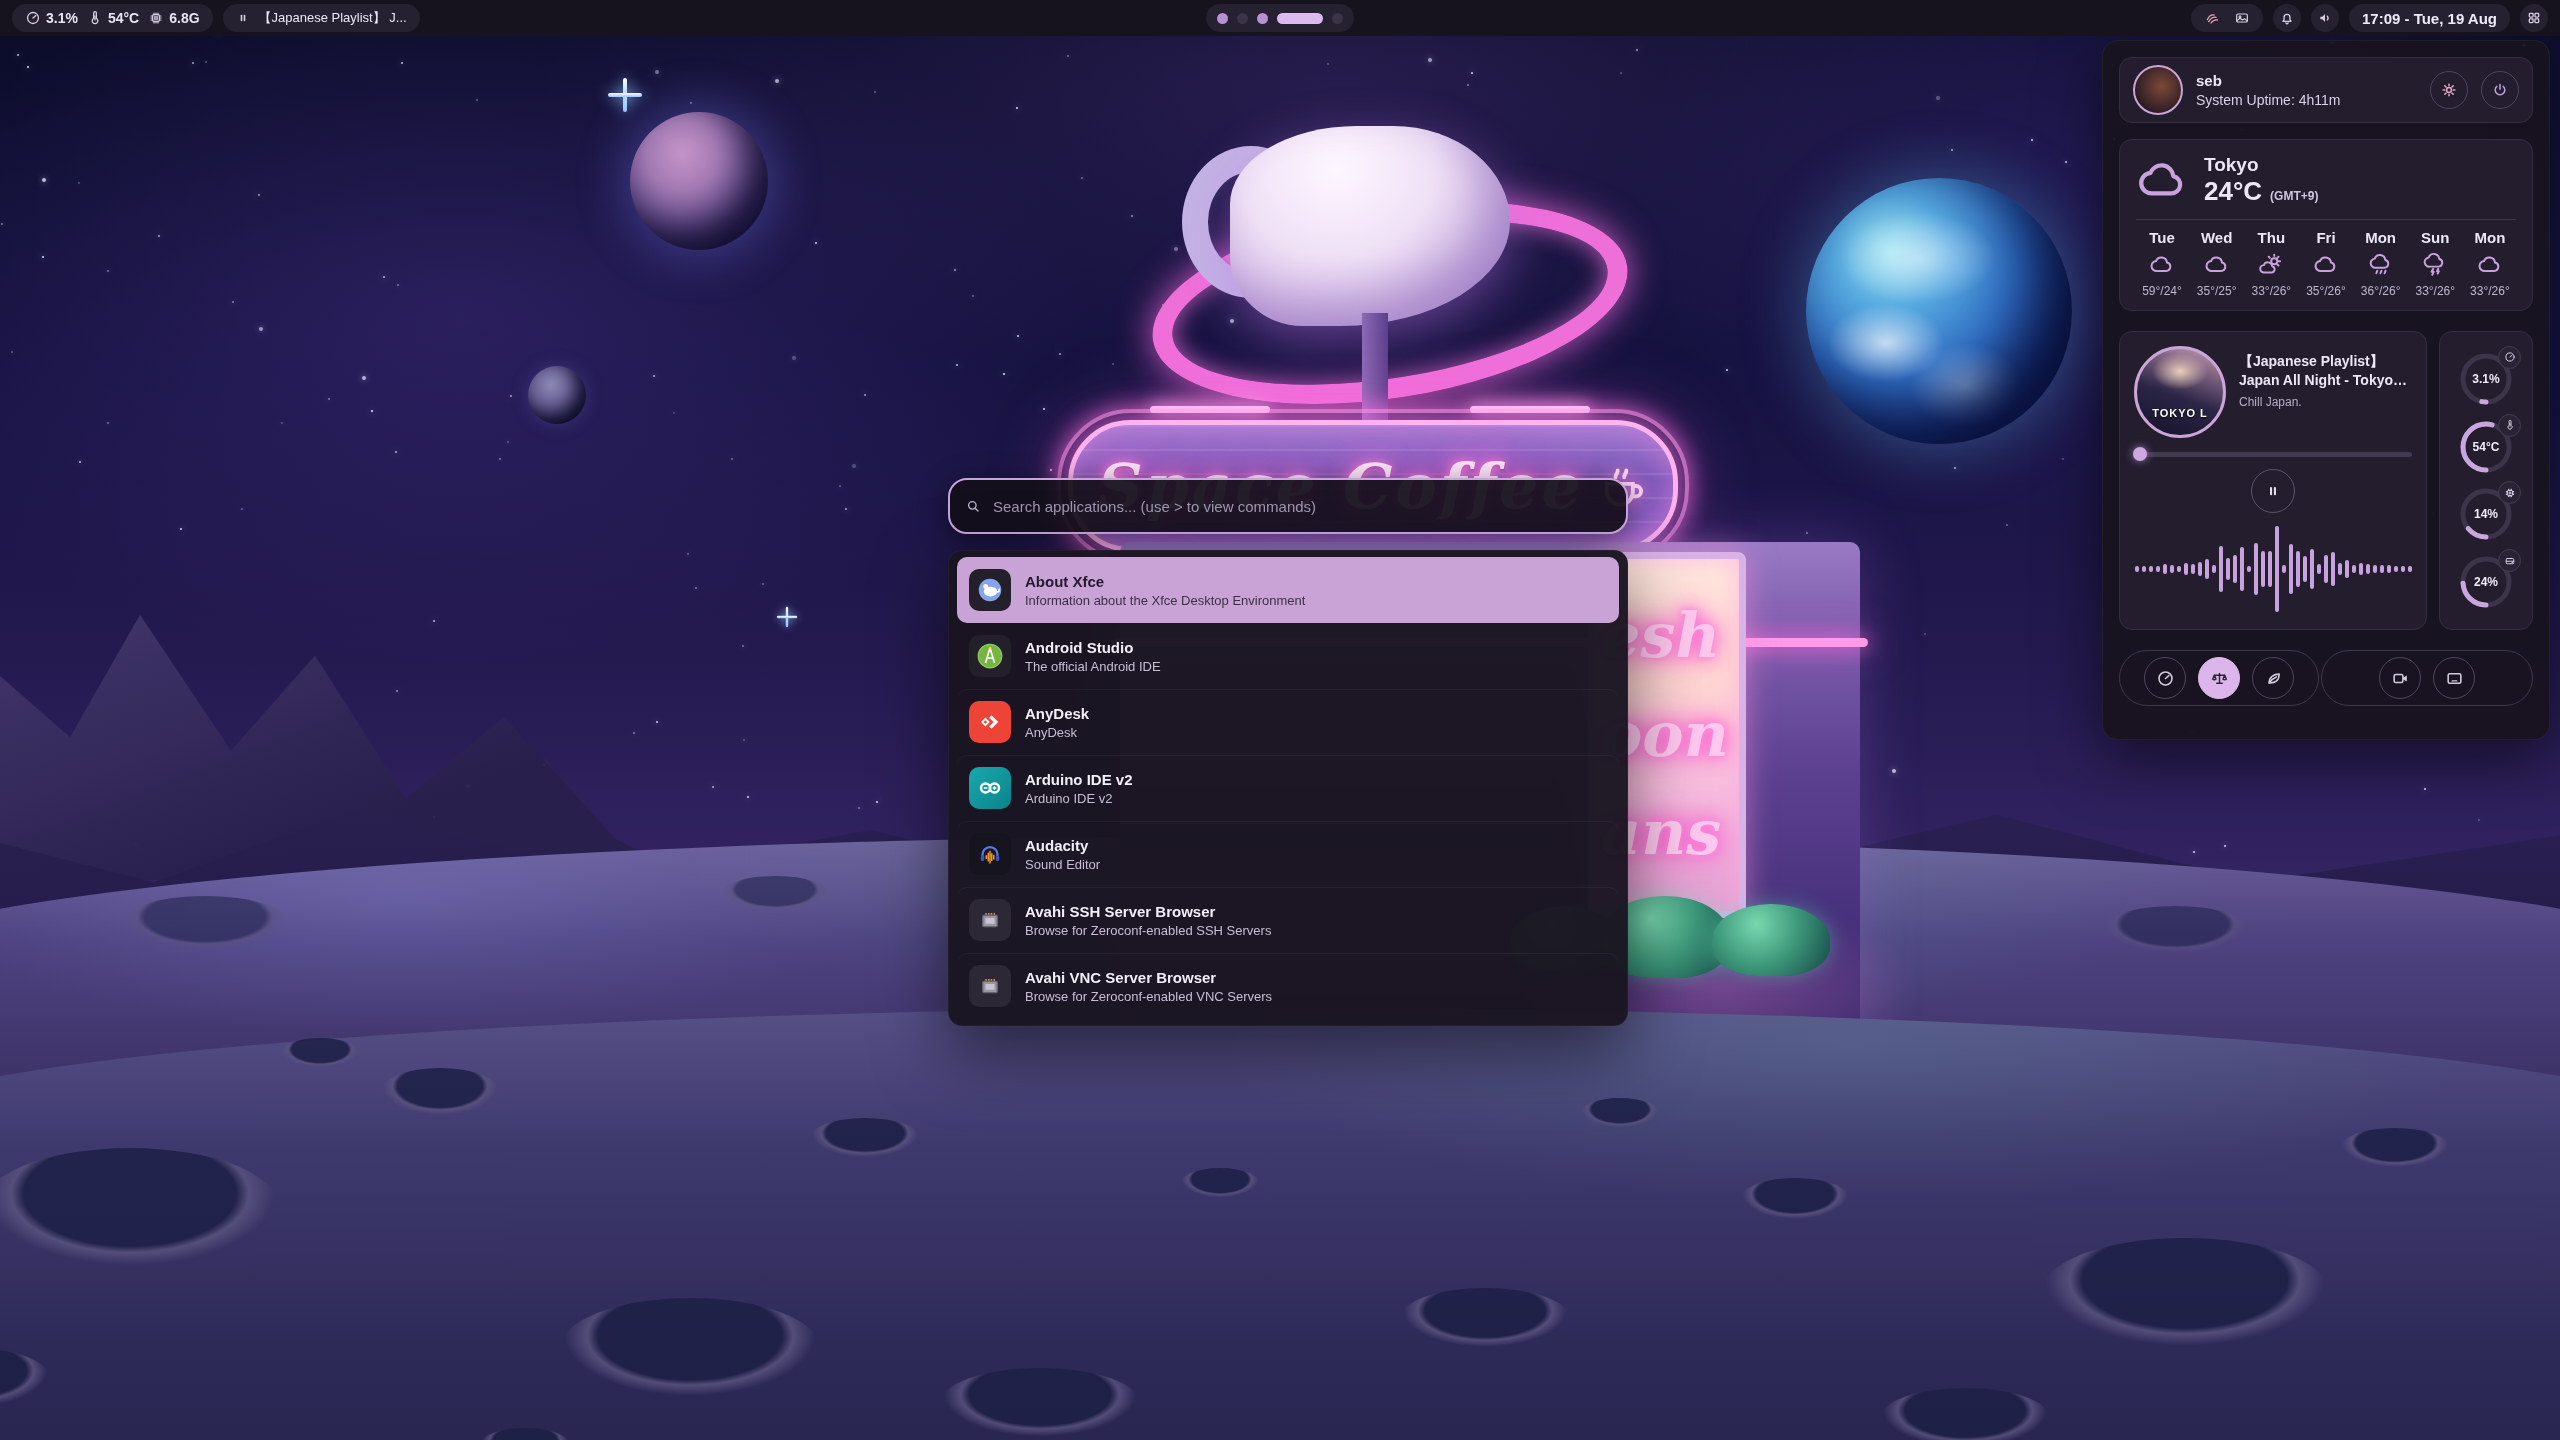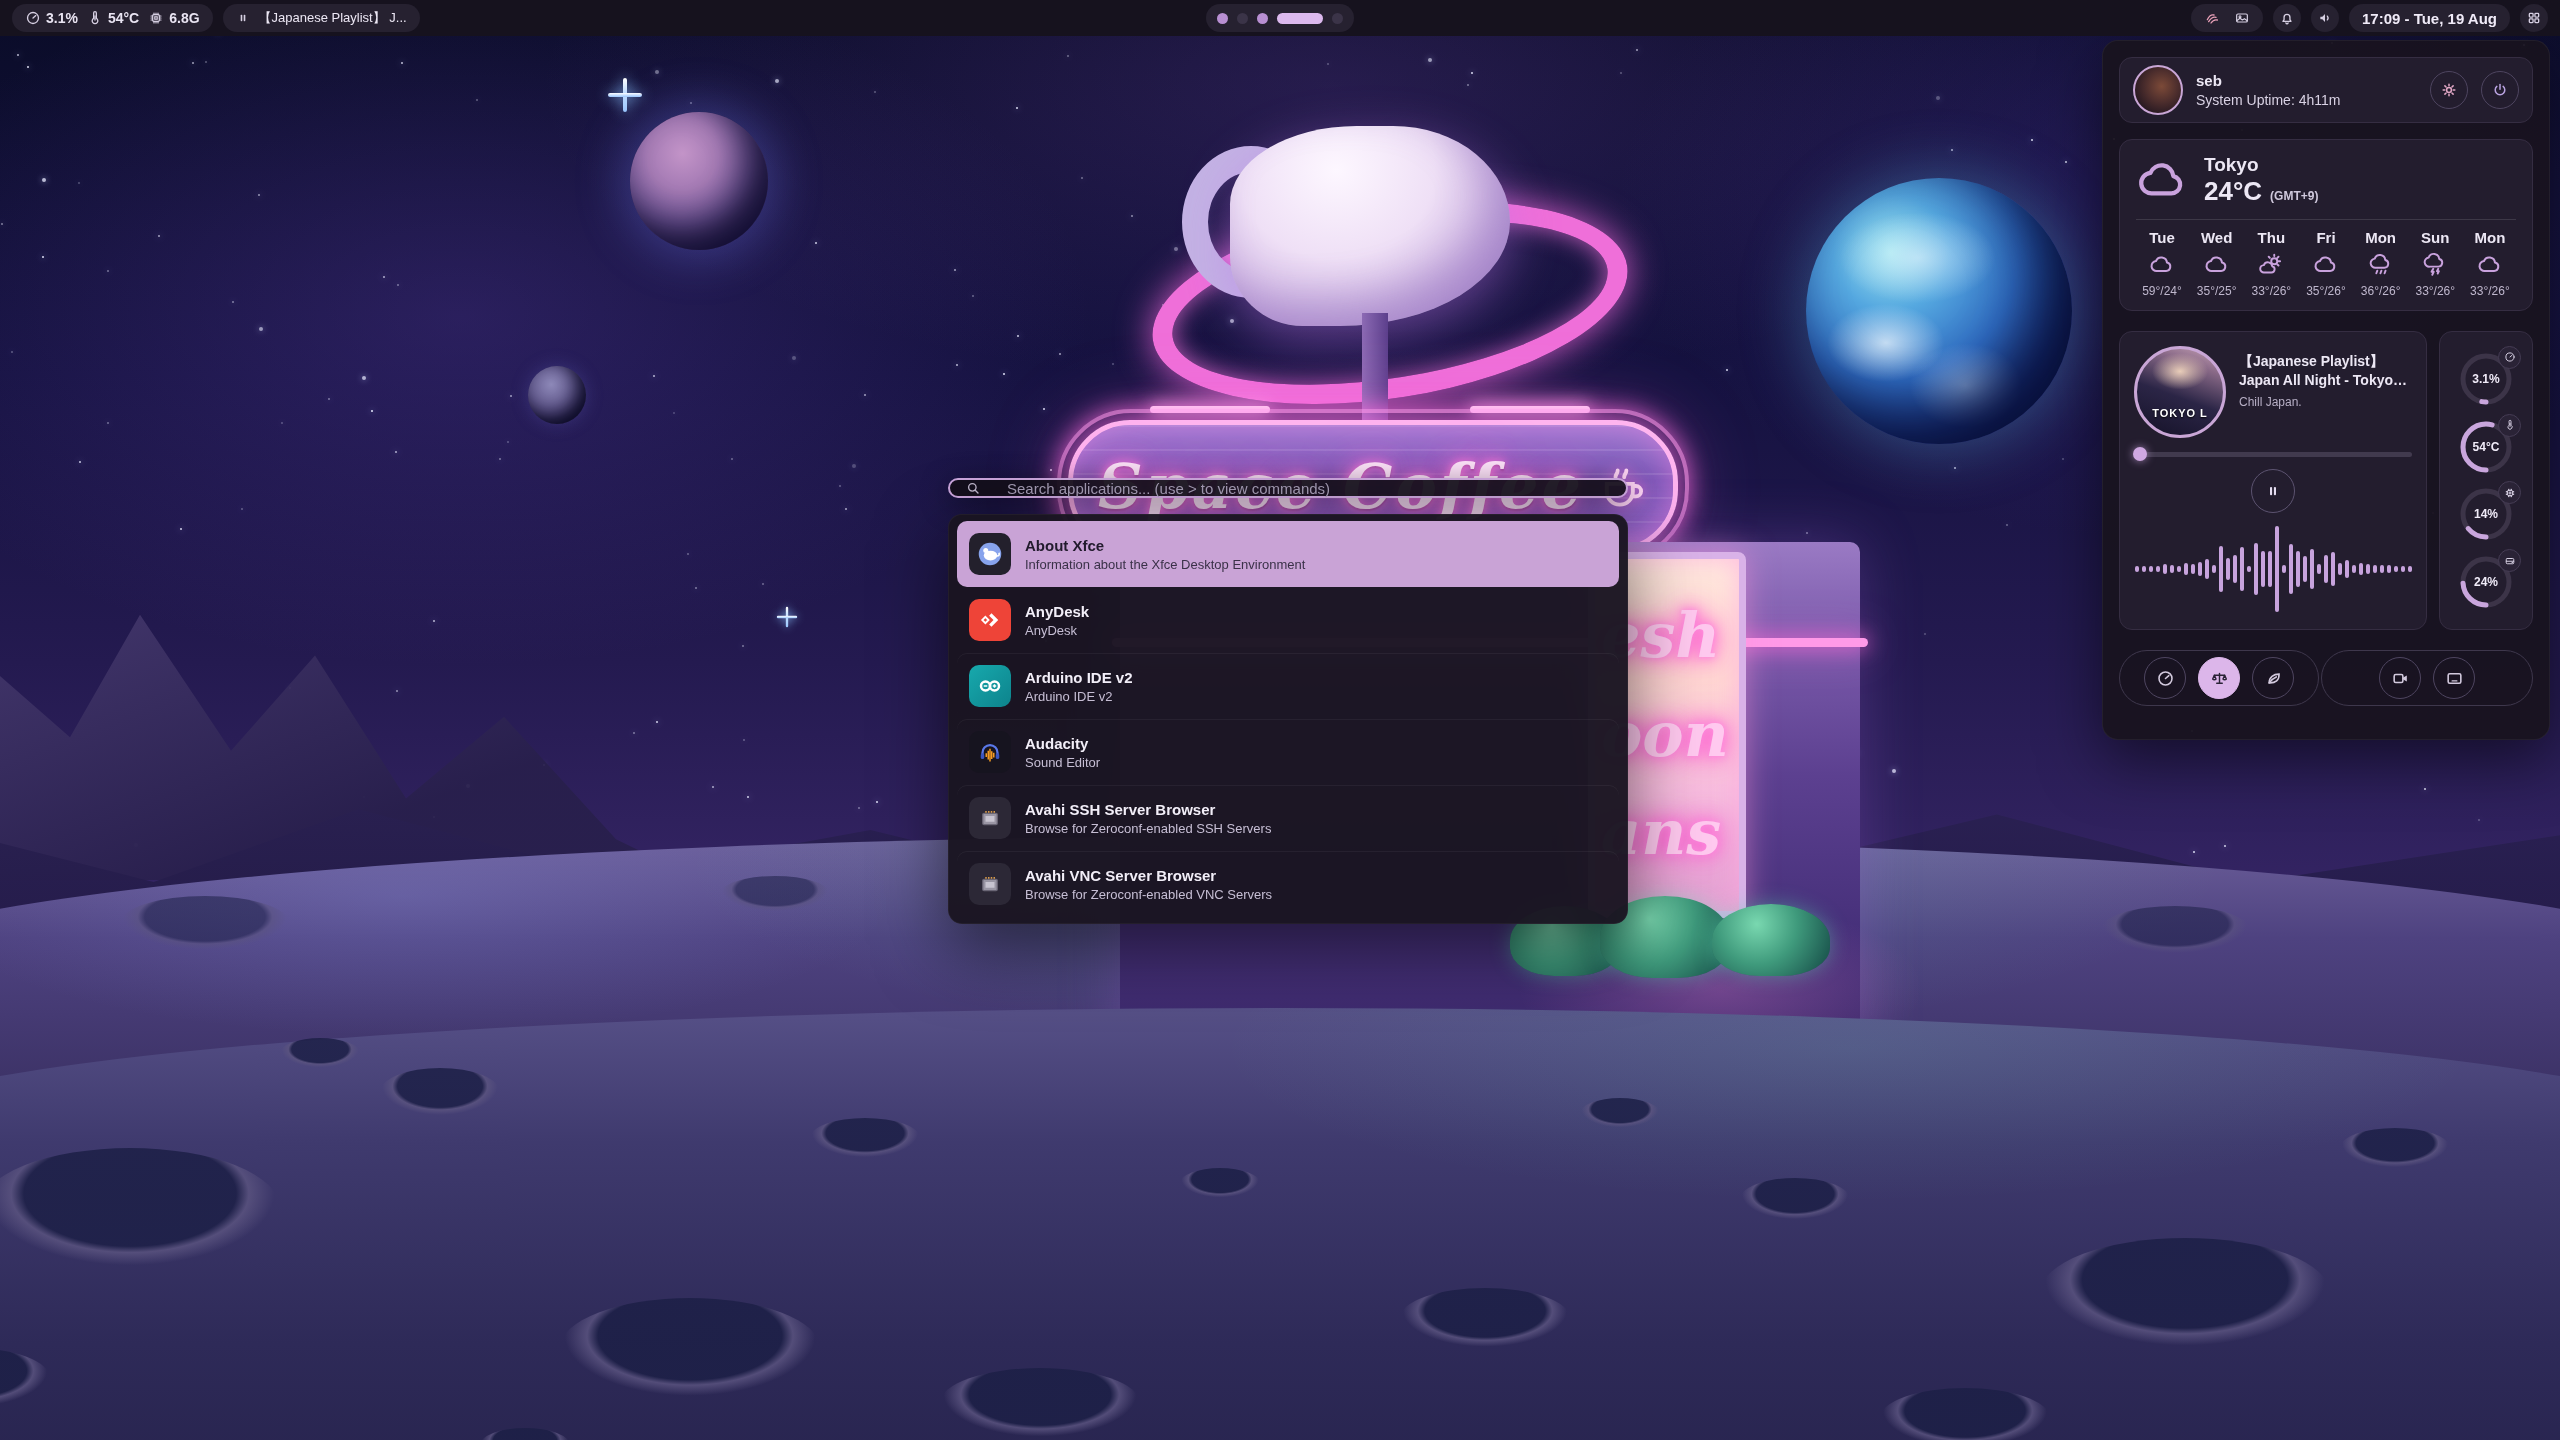--- a/index.html
+++ b/index.html
@@ -120,21 +120,21 @@
     height:28px;padding:0 11px;border-radius:15px;background:#262130}
   .ws-dot{width:11px;height:11px;border-radius:7px}
   .ws-dot.occupied{background:#b88fd2}
   .ws-dot.empty{background:#3b3448}
   .ws-dot.active{width:46px;background:#dcb9ee}
   #clock-pill{font-weight:bold;font-size:15px;color:#f0ebf8}
   .claw-tint{color:#e8a0b8}
 
   
   #launcher{position:absolute;left:948px;top:478px;width:680px;z-index:15}
-  #search-bar{display:flex;align-items:center;gap:24px;height:20px;border-radius:19px;
+  #search-bar{display:flex;align-items:center;gap:10px;height:56px;border-radius:19px;
     border:2px solid #c9a4da;background:rgba(19,15,26,.93);padding:0 15px;box-sizing:border-box;
     box-shadow:0 6px 30px rgba(0,0,0,.45)}
   #search-input{flex:1;background:transparent;border:none;outline:none;color:#efeaf6;font-size:15px;
     font-family:"Liberation Sans","DejaVu Sans",sans-serif}
   #search-input::placeholder{color:#9d95ac}
   #app-list{margin-top:16px;background:rgba(26,21,33,.97);border-radius:14px;padding:6px 8px;
     box-shadow:0 24px 70px rgba(0,0,0,.55);border:1px solid rgba(255,255,255,.04)}
   .app-item{display:flex;align-items:center;gap:14px;height:66px;padding:0 12px;border-radius:10px;cursor:pointer}
   .app-item + .app-item{box-shadow:inset 0 1px 0 rgba(255,255,255,.05)}
   .app-icon{width:42px;height:42px;border-radius:10px;display:flex;align-items:center;justify-content:center;flex:0 0 auto}
@@ -696,20 +696,34 @@
               <ellipse cx="12.4" cy="13.2" rx="5.4" ry="3.9" fill="#fff"></ellipse>
               <path d="M17 13.5q3 .5 2.2-2.5" fill="none" stroke="#fff" stroke-width="1.3"></path>
             </svg>
         </div>
         <div class="app-text">
           <span class="app-title">About Xfce</span>
           <span class="app-sub">Information about the Xfce Desktop Environment</span>
         </div>
       </div>
 
+      <div class="app-item">
+        <div class="app-icon" style="background:#23202c">
+          <svg viewBox="0 0 24 24">
+              <circle cx="12" cy="12" r="9.4" fill="#76b443"></circle>
+              <circle cx="12" cy="12" r="9.4" fill="none" stroke="#8fd05a" stroke-width="1"></circle>
+              <path d="M12 5.6L8.4 17.6M12 5.6l3.6 12M9.2 13.6h5.6" fill="none" stroke="#fff" stroke-width="1.3"></path>
+              <circle cx="12" cy="5.8" r="1.1" fill="#ffd54a"></circle>
+            </svg>
+        </div>
+        <div class="app-text">
+          <span class="app-title">Android Studio</span>
+          <span class="app-sub">The official Android IDE</span>
+        </div>
+      </div>
 
       <div class="app-item">
         <div class="app-icon" style="background:#ee4438">
           <svg viewBox="0 0 24 24">
               <path d="M13.2 6.6l5.4 5.4-5.4 5.4-1.9-1.9 3.5-3.5-3.5-3.5z" fill="#fff"></path>
               <path d="M8.3 9.5l2.5 2.5-2.5 2.5L5.8 12z" fill="none" stroke="#fff" stroke-width="1.5"></path>
             </svg>
         </div>
         <div class="app-text">
           <span class="app-title">AnyDesk</span>

